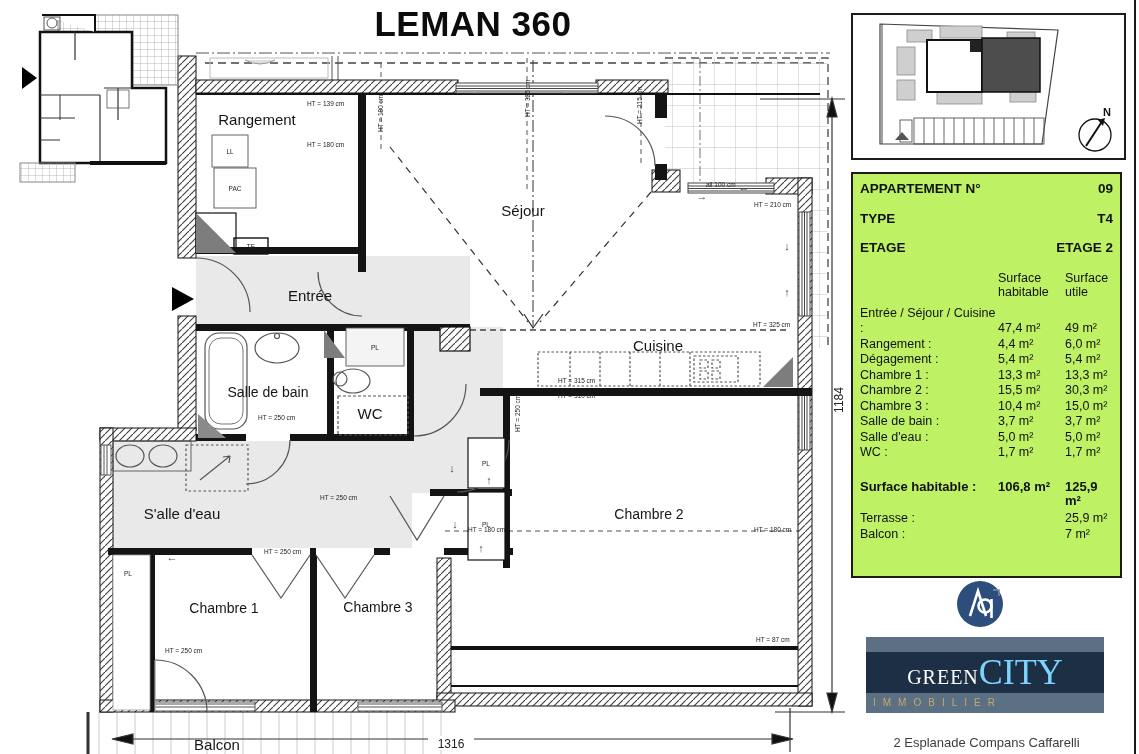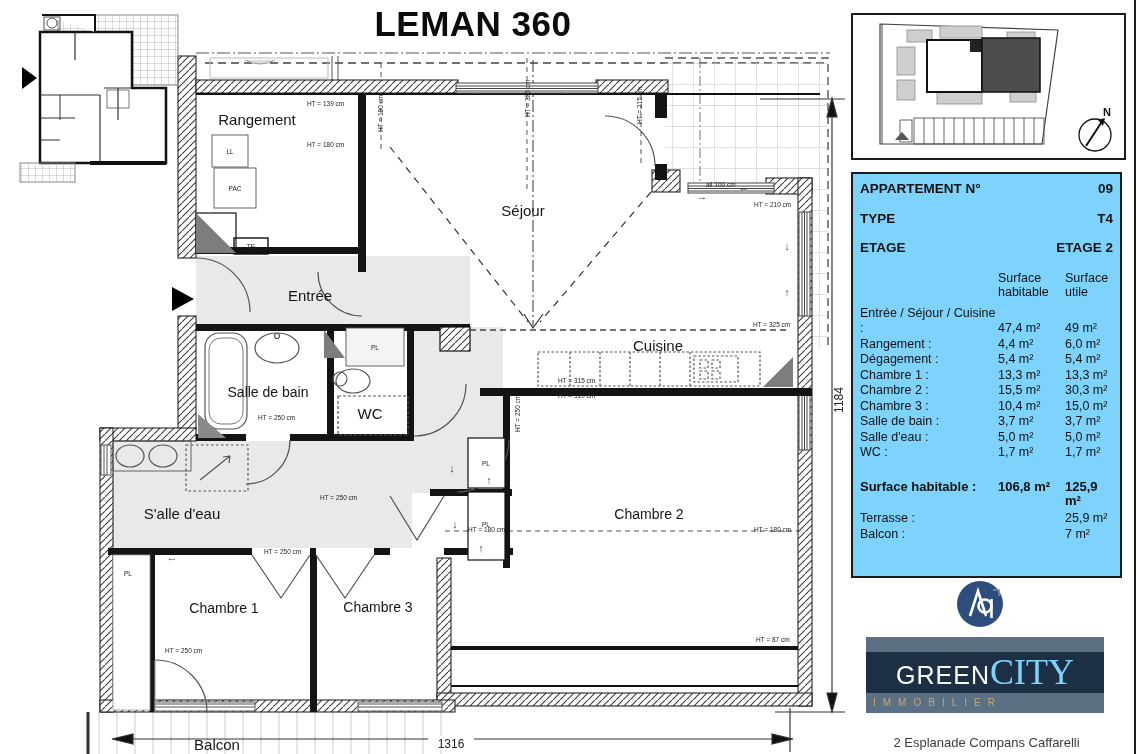--- a/index.html
+++ b/index.html
@@ -5,35 +5,35 @@
   html,body{margin:0;padding:0;background:#fff;}
   .page{position:relative;width:1139px;height:754px;background:#fff;overflow:hidden;
         font-family:"Liberation Sans",sans-serif;color:#111;}
   .title{position:absolute;left:358px;top:4px;width:230px;text-align:center;
          font-size:35px;font-weight:bold;letter-spacing:0.5px;color:#0c0c0c;}
   .plan-svg{position:absolute;left:0;top:0;width:1139px;height:754px;}
   .site-box{position:absolute;left:851px;top:13px;width:271px;height:143px;
             border:2px solid #1c1c1c;background:#fff;}
   .site-box svg{width:100%;height:100%;display:block;}
   .info-box{position:absolute;left:851px;top:172px;width:271px;height:406px;
-            border:2px solid #1c1c1c;background:#7dd3fc;box-sizing:border-box;
+            border:2px solid #1c1c1c;background:#bef264;box-sizing:border-box;
             padding:8px 7px 0 7px;font-size:12.5px;line-height:14.5px;}
   .hdr-row{display:flex;justify-content:space-between;font-weight:bold;
            font-size:13.5px;margin-bottom:15px;}
   .col-hdrs,.arow,.trow,.xrow{display:grid;grid-template-columns:138px 67px auto;}
   .col-hdrs{margin:2px 0 6px 0;}
   .arow{line-height:15.5px;}
   .trow{font-weight:bold;font-size:13px;margin-top:19px;}
   .xrow{margin-top:2px;}
   .xrow:first-of-type{margin-top:14px;}
   .logo-wrap{position:absolute;left:866px;top:637px;width:238px;}
   .logo-top{height:15px;background:#5b7082;}
   .logo-mid{height:41px;background:#1c2f45;display:flex;align-items:baseline;
             justify-content:center;}
-  .logo-green{font-family:Liberation Sans, sans-serif;font-size:25px;color:#ffffff;
+  .logo-green{font-family:Liberation Serif, serif;font-size:20px;color:#ffffff;
               letter-spacing:1px;line-height:41px;}
   .logo-city{font-family:"Liberation Serif",serif;font-size:36px;color:#7dd3fc;
              line-height:41px;}
   .logo-bot{height:20px;background:#5b7082;color:#c6a76d;font-size:10px;
             letter-spacing:7px;line-height:20px;padding-left:7px;}
   .ap-logo{position:absolute;left:956px;top:580px;width:48px;height:48px;}
   .address{position:absolute;left:845px;top:735px;width:283px;text-align:center;
            font-size:13px;color:#3c3c3c;}
   .page-edge{position:absolute;left:1134px;top:0;width:2px;height:754px;background:#1a1a1a;}
   svg text{font-family:"Liberation Sans",sans-serif;}

